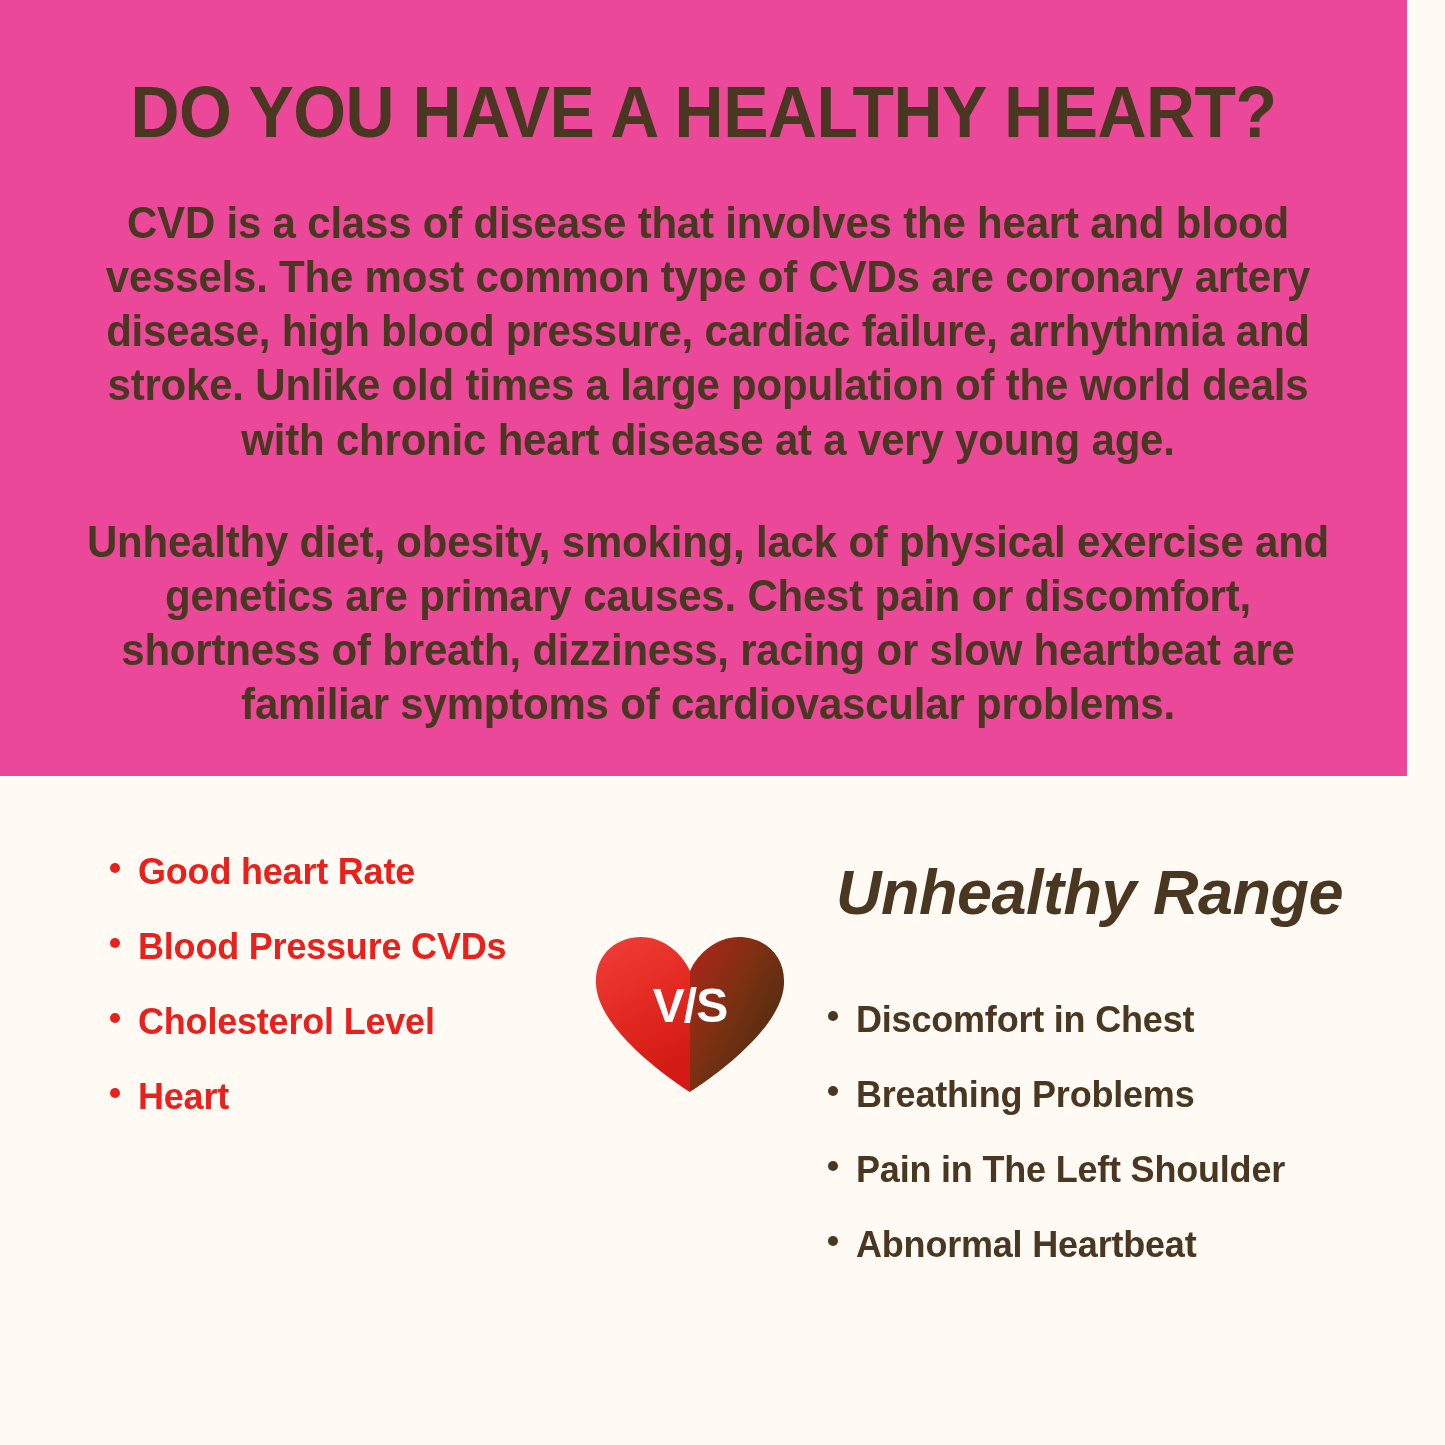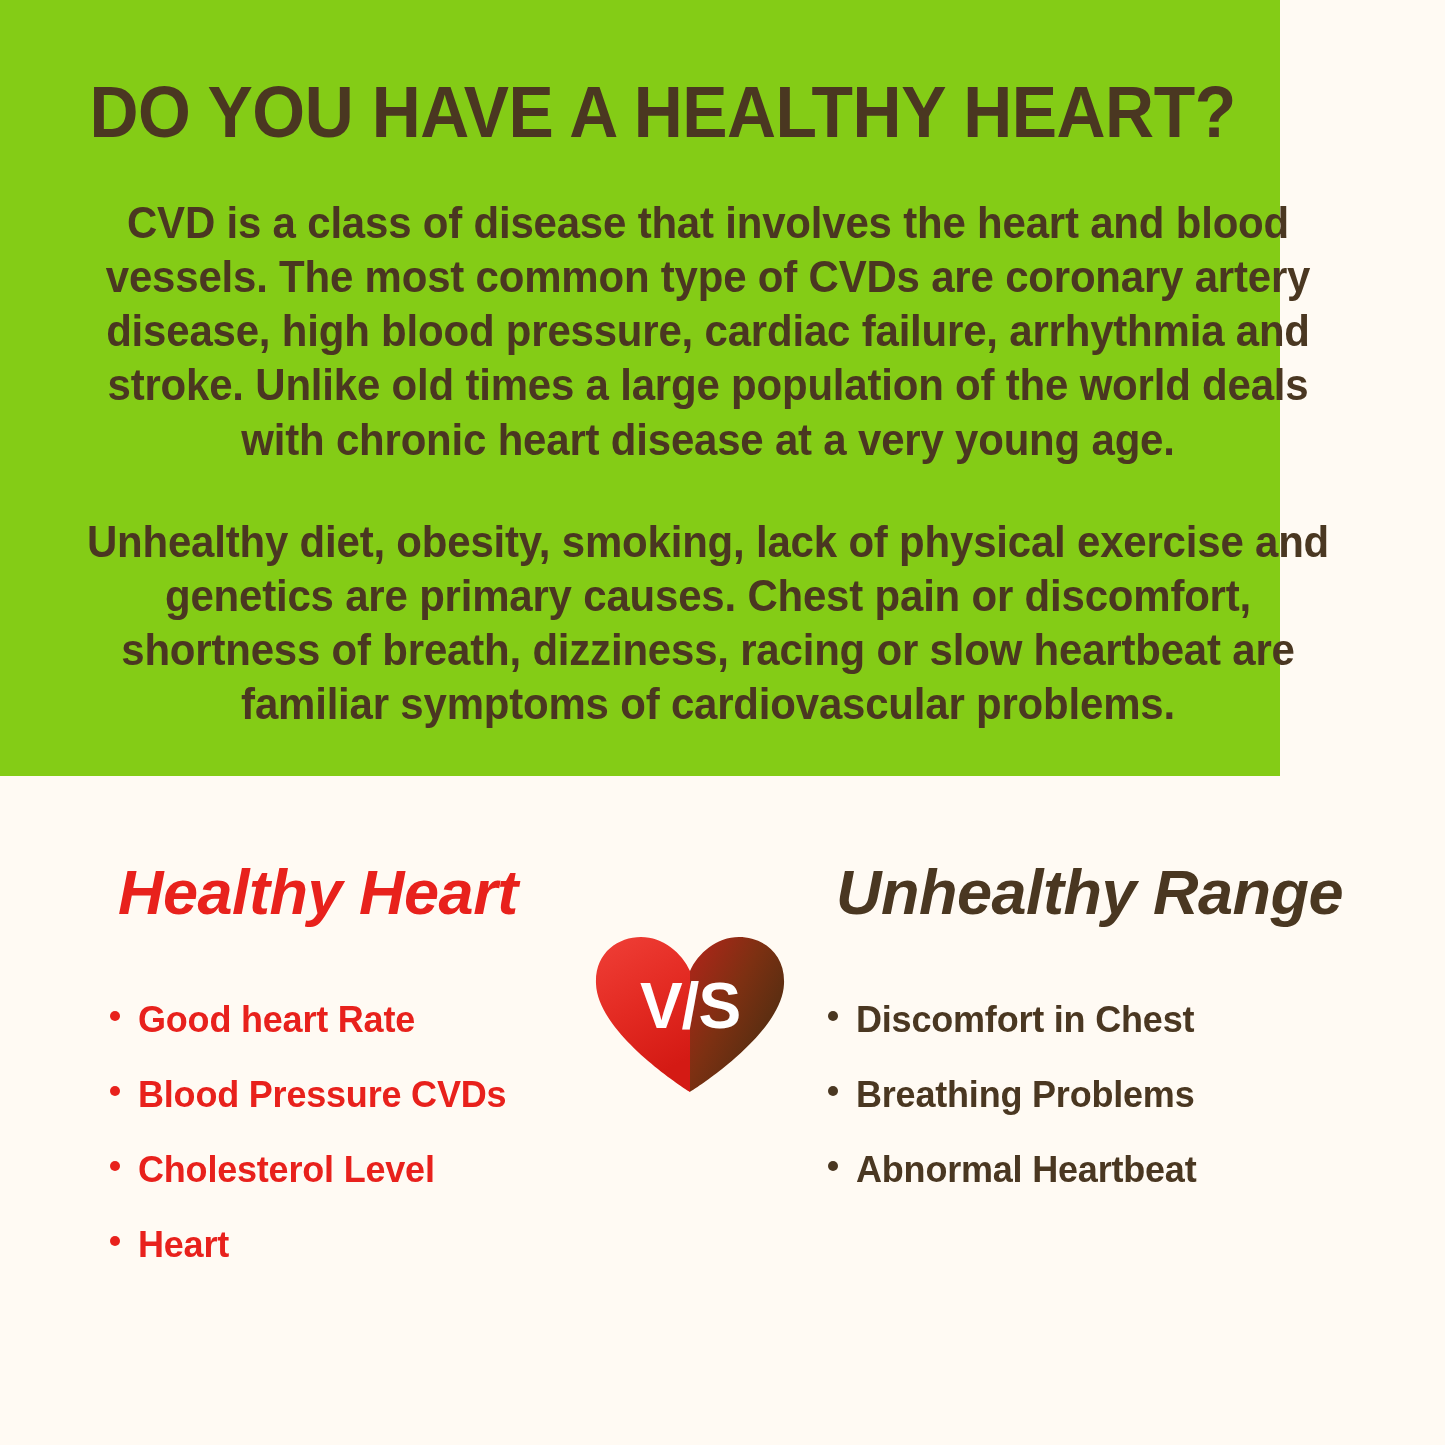--- a/index.html
+++ b/index.html
@@ -20,23 +20,23 @@
     width: 1445px;
     height: 1445px;
     overflow: hidden;
   }
 
   
   .top-panel {
     position: absolute;
     left: 0;
     top: 0;
-    width: 1280px;
+    width: 1407px;
     height: 776px;
-    background: #84cc16;
+    background: #ec4899;
     box-sizing: border-box;
     padding: 0 48px;
   }
 
   .title {
     margin: 0;
     padding-top: 74px;
     text-align: center;
     color: #4a3721;
     font-family: "Liberation Sans Narrow", "Liberation Sans", sans-serif;
@@ -161,21 +161,21 @@
     left: 0;
     top: 0;
     width: 196px;
     height: 158px;
     display: flex;
     align-items: center;
     justify-content: center;
     color: #ffffff;
     font-family: "Liberation Sans Narrow", "Liberation Sans", sans-serif;
     font-weight: bold;
-    font-size: 64px;
+    font-size: 48px;
     line-height: 1;
     letter-spacing: -1px;
     padding-bottom: 16px;
     box-sizing: border-box;
     pointer-events: none;
   }
 </style>
 </head>
 <body>
 
@@ -186,21 +186,20 @@
 
     <p class="body-copy para-1">CVD is a class of disease that involves the heart and blood vessels. The most common type of CVDs are coronary artery disease, high blood pressure, cardiac failure, arrhythmia and stroke. Unlike old times a large population of the world deals with chronic heart disease at a very young age.</p>
 
     <p class="body-copy para-2">Unhealthy diet, obesity, smoking, lack of physical exercise and genetics are primary causes. Chest pain or discomfort, shortness of breath, dizziness, racing or slow heartbeat are familiar symptoms of cardiovascular problems.</p>
   </section>
 
   <section class="bottom-panel">
     <div class="columns">
 
       <div class="col col-left">
-        <h2 class="col-heading">Healthy Heart</h2>
         <ul class="bullet-list">
           <li>
             <span class="bullet-dot"></span>
             <span>Good heart Rate</span>
           </li>
           <li>
             <span class="bullet-dot"></span>
             <span>Blood Pressure CVDs</span>
           </li>
           <li>
@@ -217,20 +216,24 @@
       <div class="col col-right">
         <h2 class="col-heading">Unhealthy Range</h2>
         <ul class="bullet-list">
           <li>
             <span class="bullet-dot"></span>
             <span>Discomfort in Chest</span>
           </li>
           <li>
             <span class="bullet-dot"></span>
             <span>Breathing Problems</span>
+          </li>
+          <li>
+            <span class="bullet-dot"></span>
+            <span>Pain in The Left Shoulder</span>
           </li>
           <li>
             <span class="bullet-dot"></span>
             <span>Abnormal Heartbeat</span>
           </li>
         </ul>
       </div>
 
     </div>
   </section>

